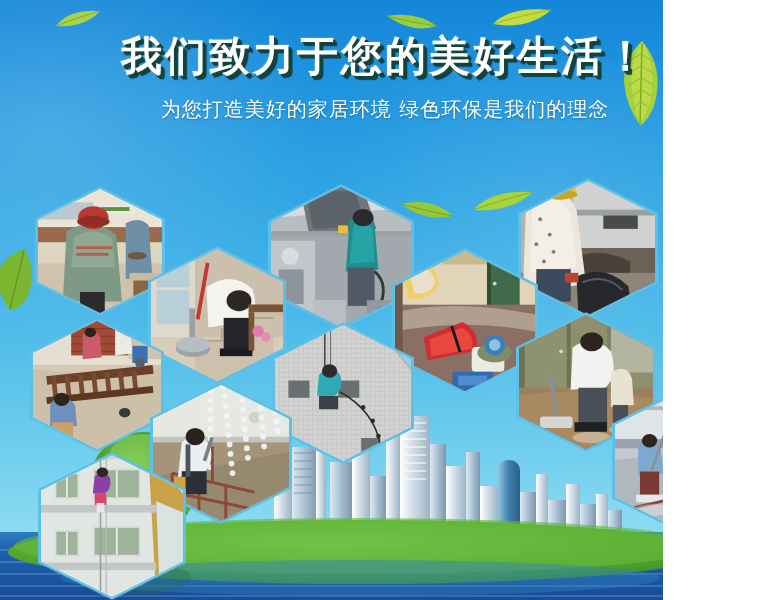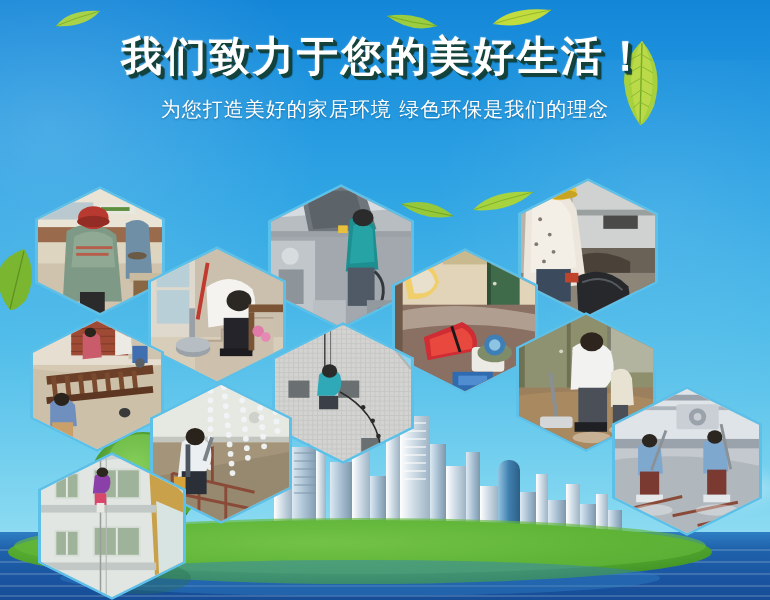--- a/index.html
+++ b/index.html
@@ -1,21 +1,21 @@
 <!DOCTYPE html>
 <html><head>
 <meta charset="utf-8">
 <style>
   html,body{margin:0;padding:0;}
   body{
     width:770px;height:600px;overflow:hidden;
     font-family:"Liberation Sans","DejaVu Sans",sans-serif;
   }
   .banner{
-    position:relative;width:770px;height:600px;overflow:hidden;
+    position:relative;width:663px;height:600px;overflow:hidden;
     background:linear-gradient(180deg,#1486d8 0%,#1f94de 14%,#31a6e4 34%,#4fbce9 56%,#72cfee 76%,#8fdcf2 90%,#a6e4f5 100%);
   }
   
   .haze{position:absolute;left:-120px;top:-40px;width:480px;height:420px;
     background:radial-gradient(ellipse at 35% 40%, rgba(255,255,255,.17) 0%, rgba(255,255,255,0) 62%);
     pointer-events:none;}
   .haze2{position:absolute;right:-60px;top:60px;width:420px;height:380px;
     background:radial-gradient(ellipse at 60% 40%, rgba(255,255,255,.10) 0%, rgba(255,255,255,0) 65%);
     pointer-events:none;}
 

